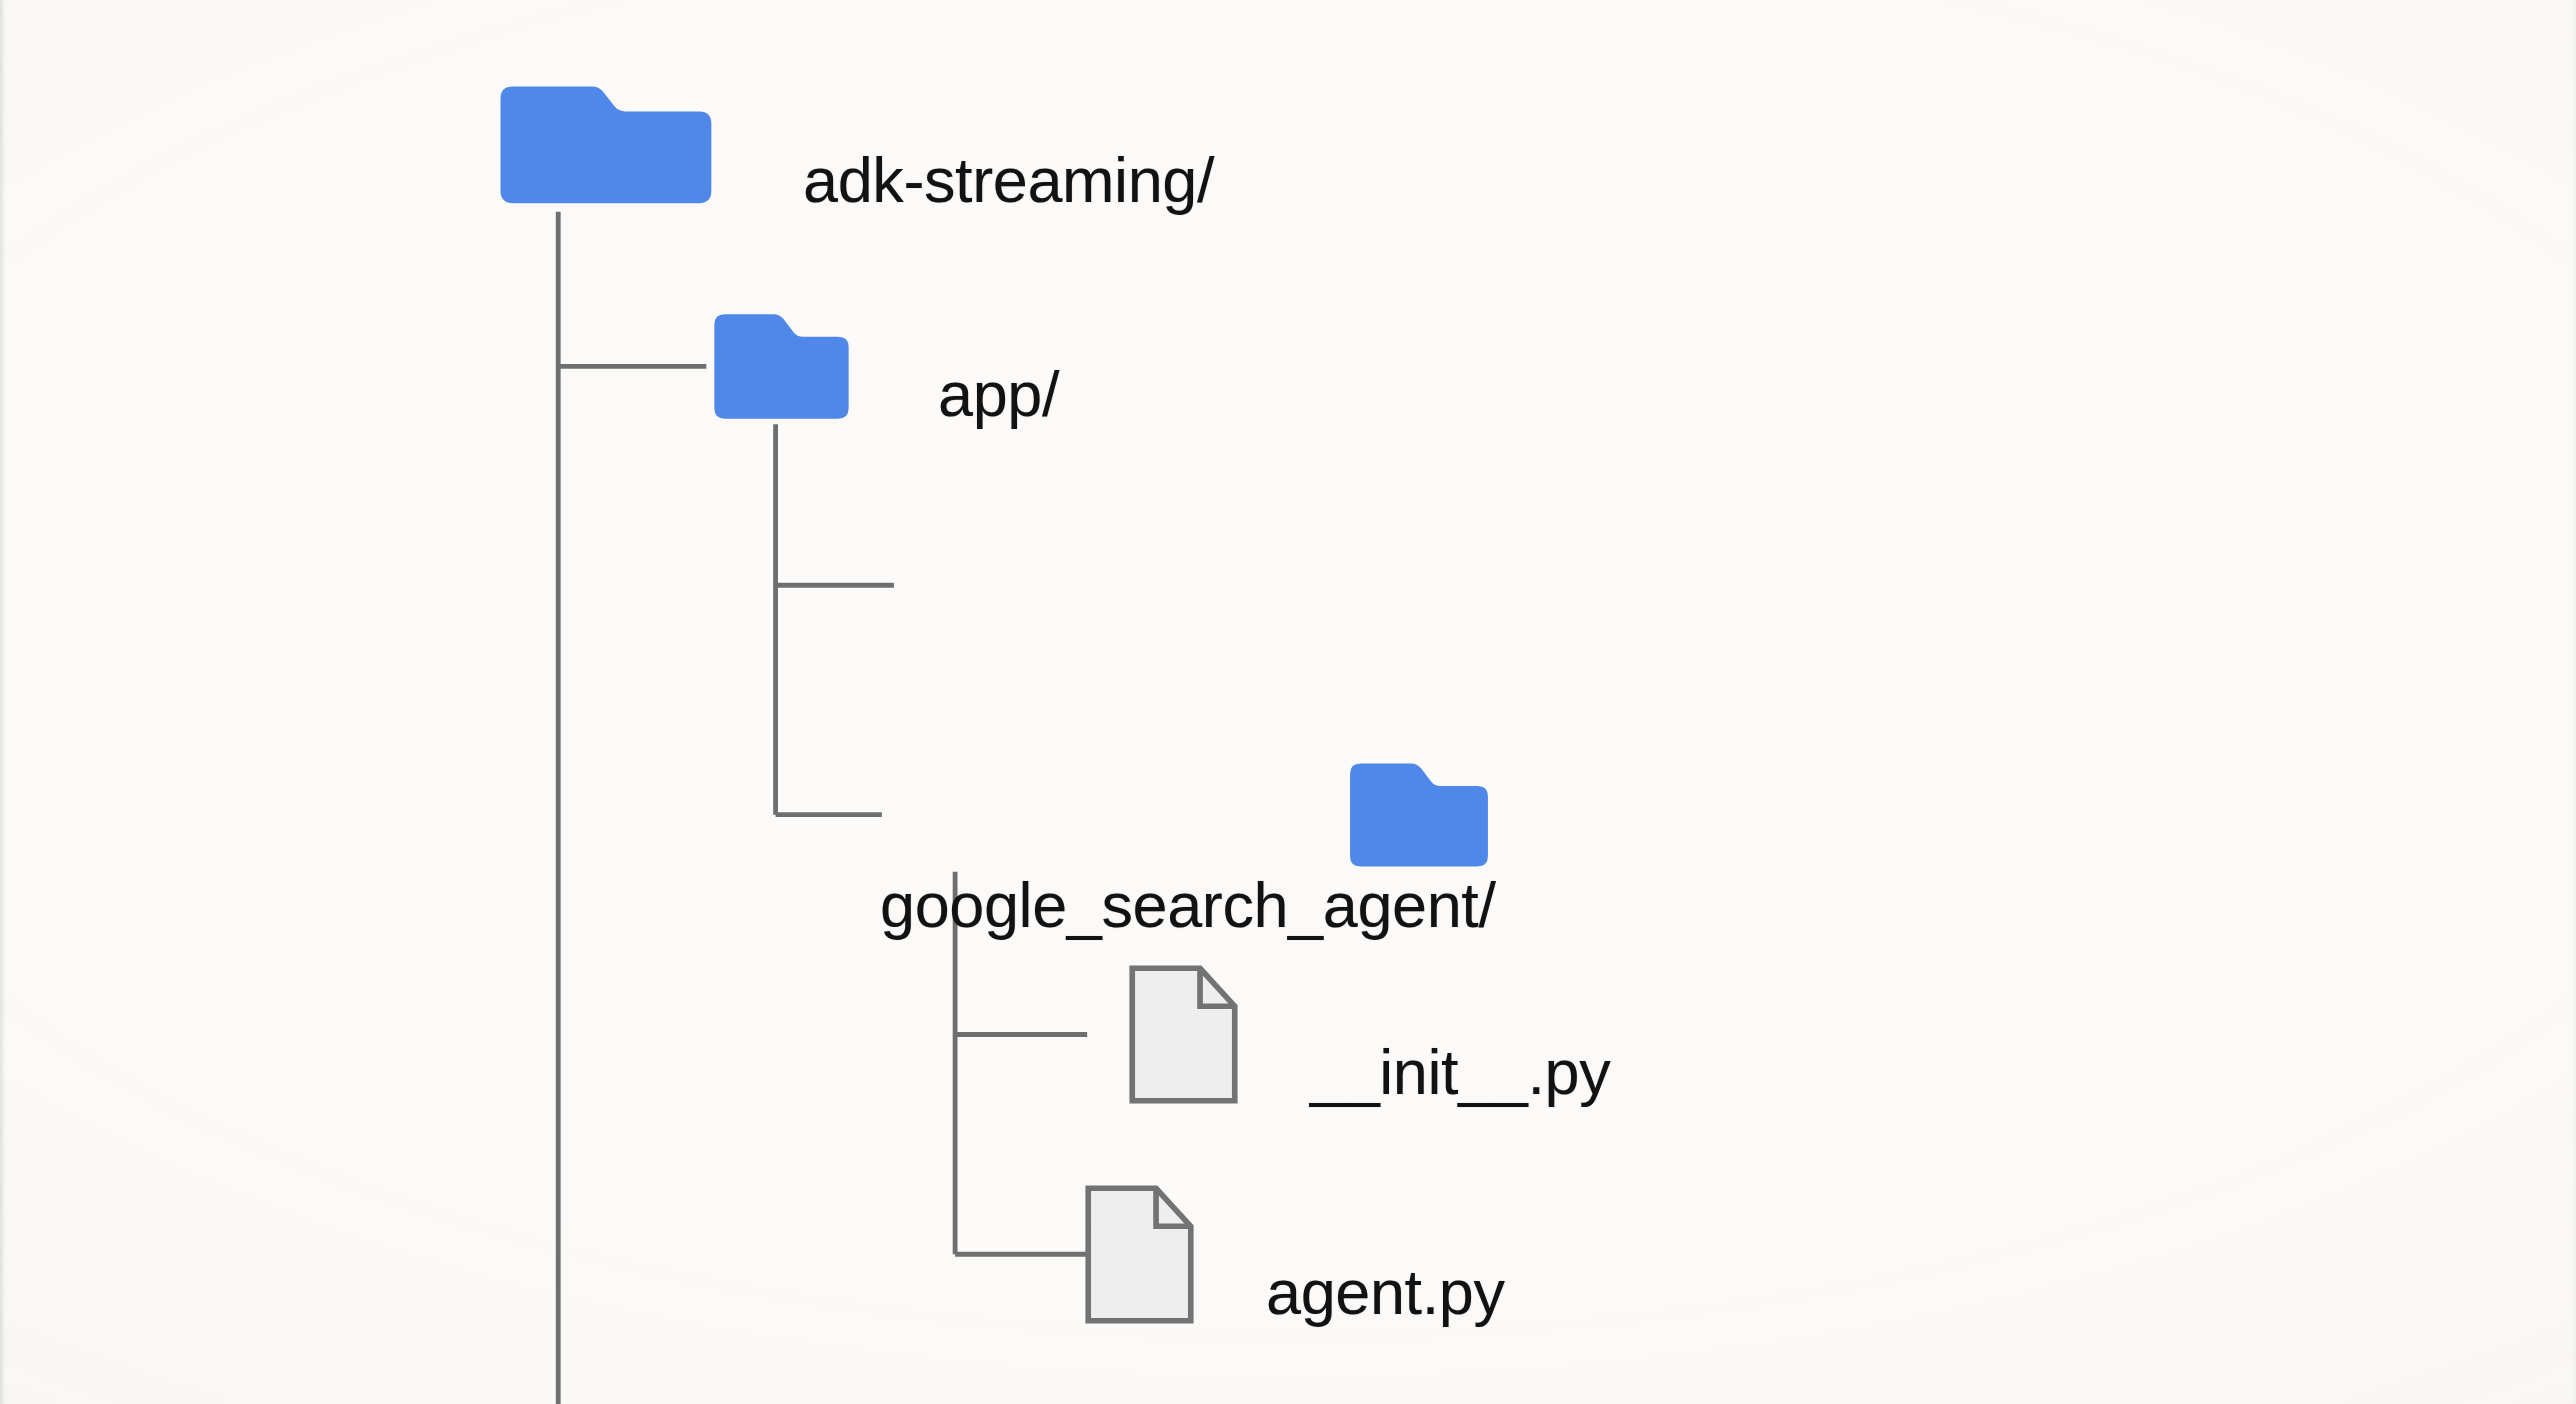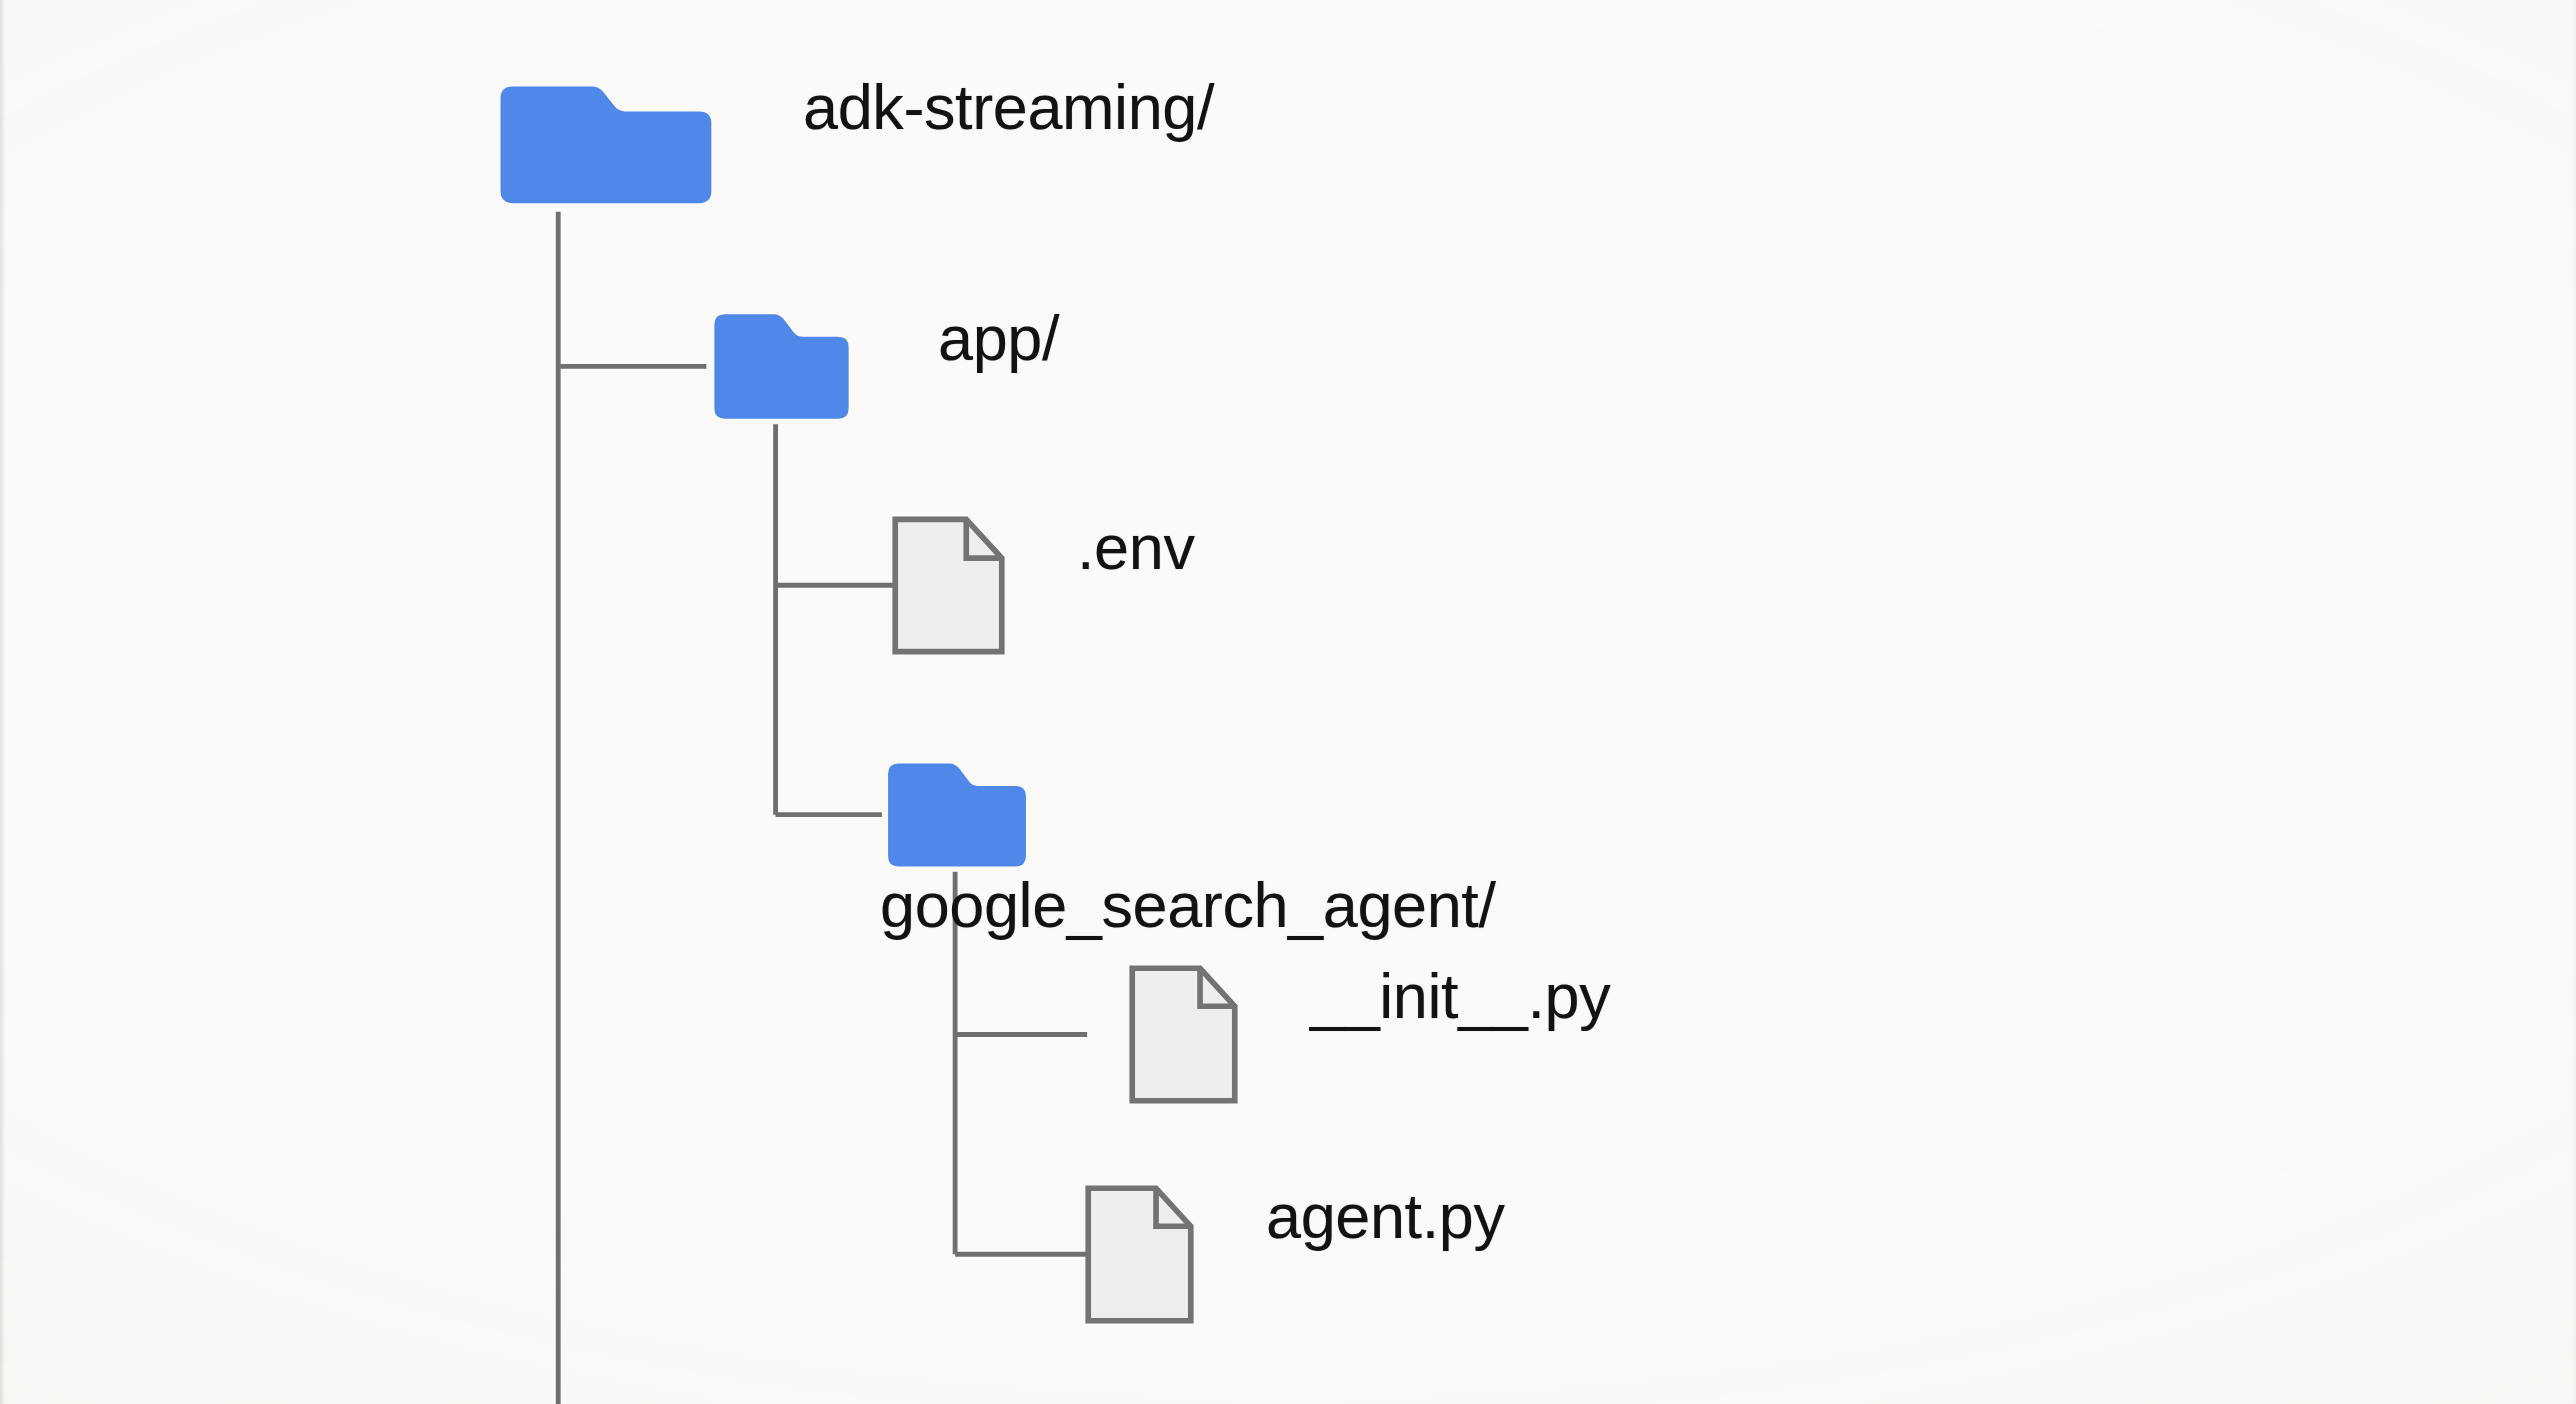--- a/index.html
+++ b/index.html
@@ -45,21 +45,21 @@
     width: 2576px;
     height: 1404px;
     z-index: 1;
   }
 
   
   .node {
     position: absolute;
     z-index: 2;
     display: flex;
-    align-items: flex-start;
+    align-items: flex-end;
   }
 
   .icon-wrap {
     position: relative;
     flex: 0 0 auto;
     line-height: 0;
   }
 
   .node-label {
     color: #121212;
@@ -149,30 +149,20 @@
                  Q 177 139 164 139
                  L 23 139
                  Q 10 139 10 126
                  Z" fill="#4f88e8"></path>
       </svg>
     </span>
     <span class="gap-lvl2"></span>
     <span class="node-label">app/</span>
   </div>
 
-  <div class="node file-node" style="left:892px; top:516px;">
-    <span class="icon-wrap">
-      <svg viewBox="0 0 140 172" width="113" height="139">
-        <path d="M 4 4 L 92 4 L 136 52 L 136 168 L 4 168 Z" fill="#eeeeee" stroke="#737373" stroke-width="7" stroke-linejoin="miter"></path>
-        <path d="M 92 4 L 92 52 L 136 52" fill="none" stroke="#737373" stroke-width="7" stroke-linejoin="miter"></path>
-      </svg>
-    </span>
-    <span class="gap-file"></span>
-    <span class="node-label">.env</span>
-  </div>
 
   <div class="node folder-node lvl3" style="left:880px; top:756px;flex-direction:column;">
     <span class="icon-wrap">
       <svg viewBox="0 0 191 146" width="154" height="118">
         <path d="M 10 22
                  Q 10 9 23 9
                  L 86 9
                  Q 93 9 98 15
                  L 111 32
                  Q 115 37 122 37

